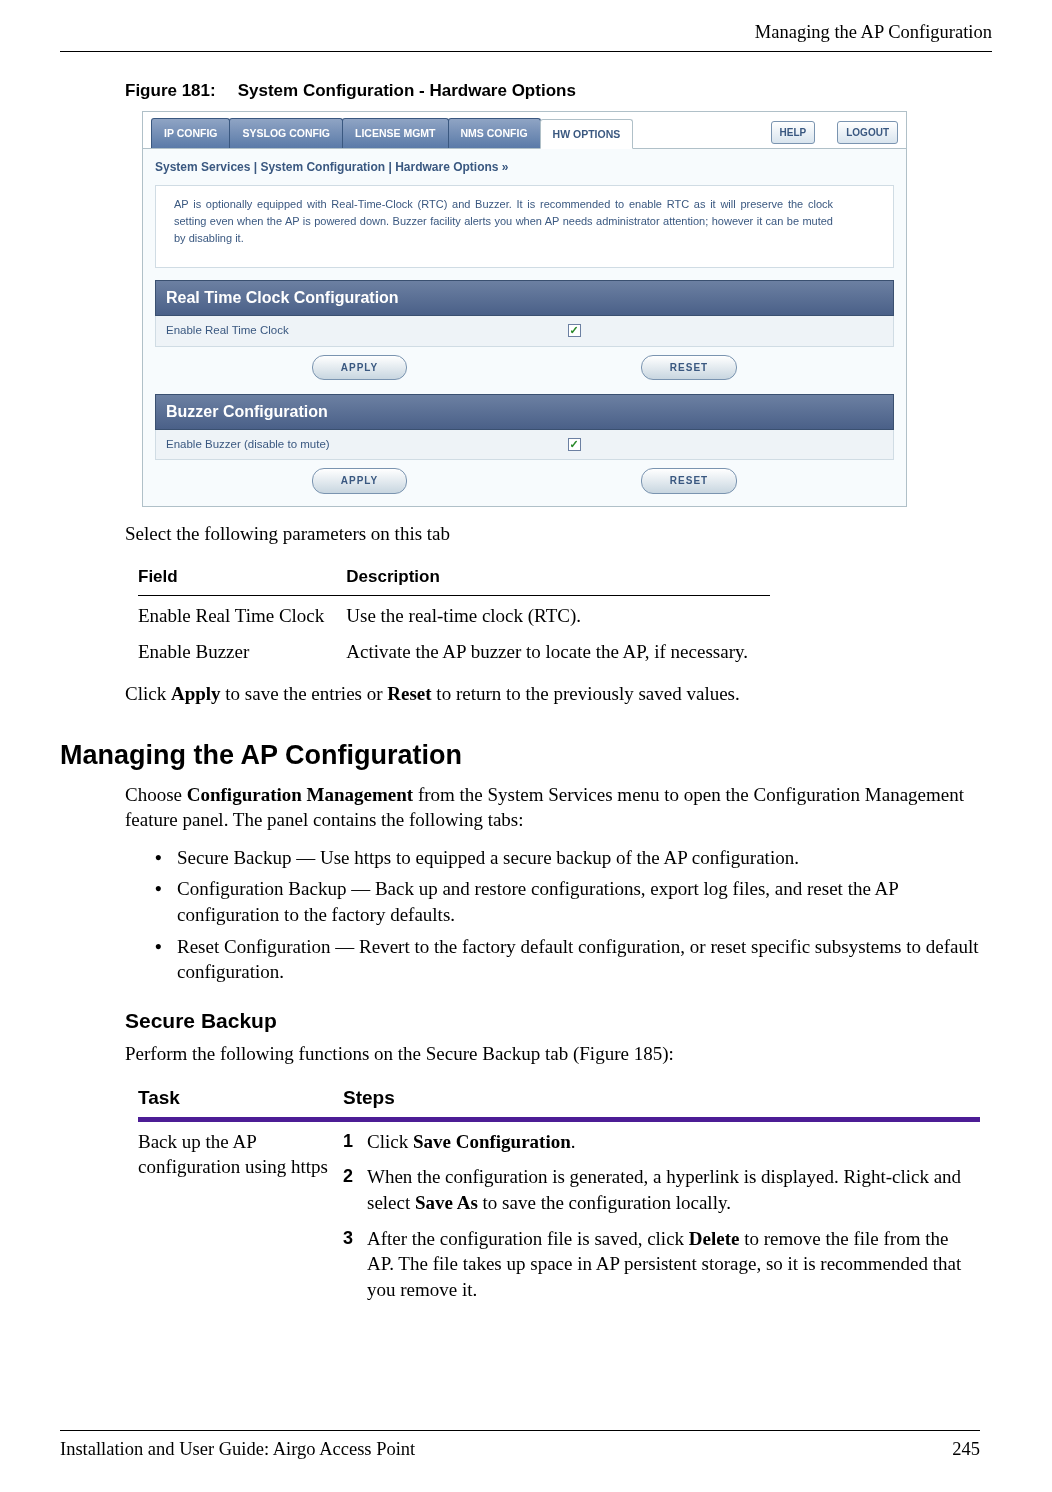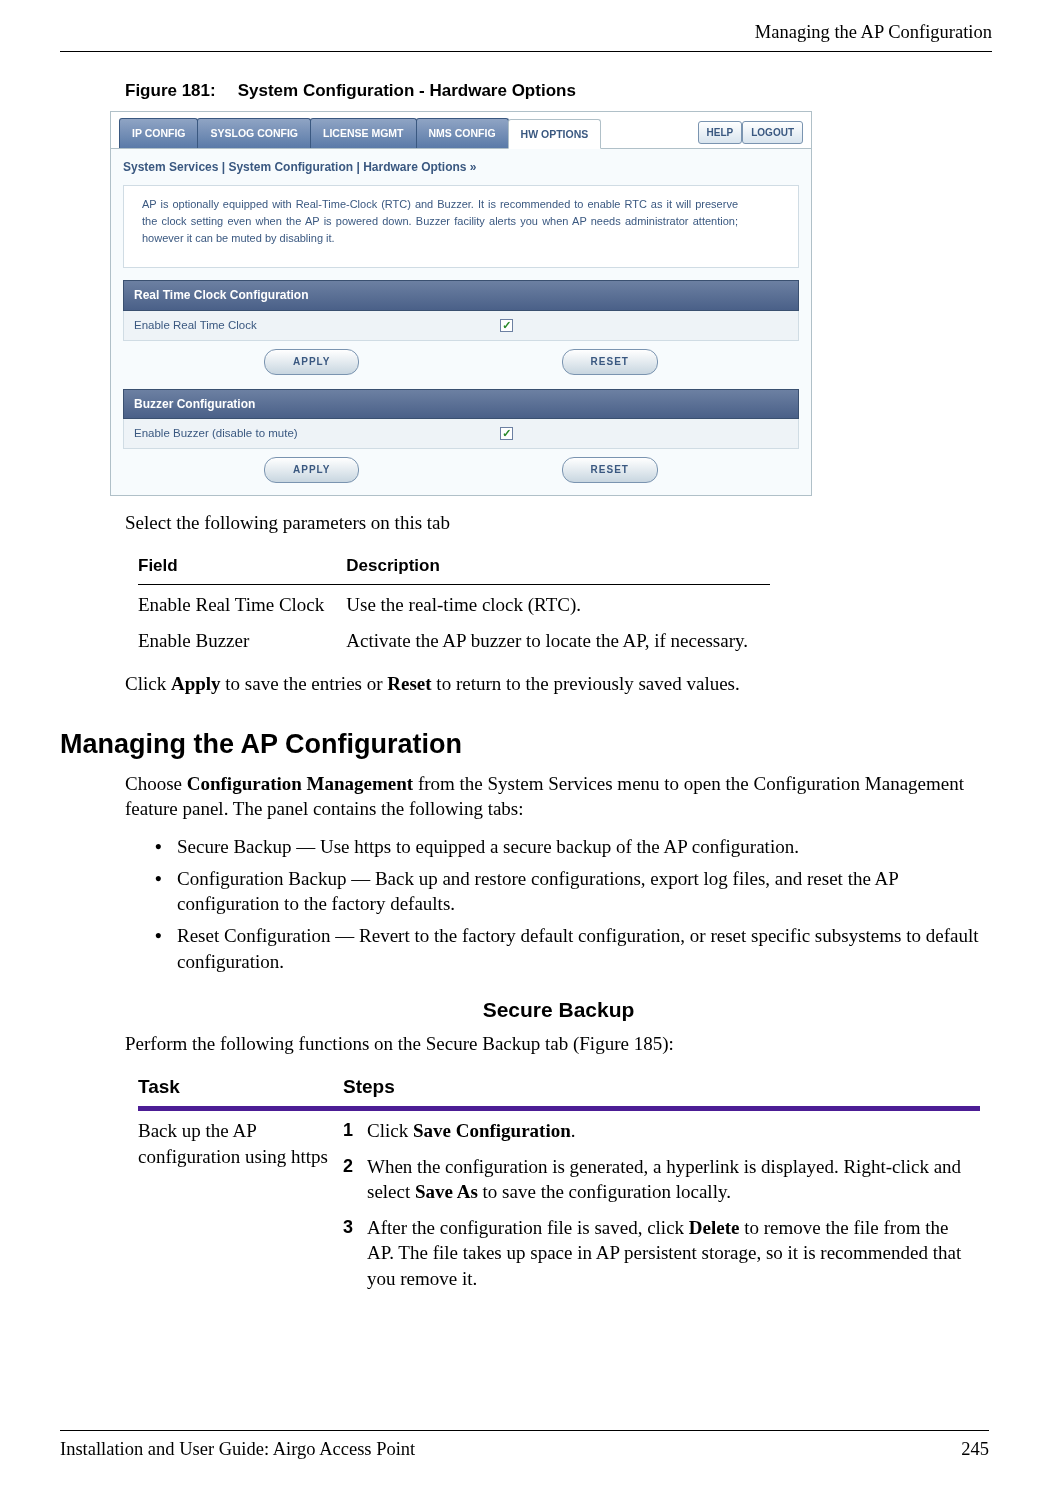--- a/index.html
+++ b/index.html
@@ -29,22 +29,22 @@
   }
   .figure-caption {
     font-family: Helvetica, Arial, sans-serif;
     font-size: 17px;
     font-weight: bold;
     margin-left: 65px;
     margin-bottom: 8px;
   }
   .figure-caption .gap { display:inline-block; width:22px; }
   .screenshot {
-    margin-left: 50px;
-    width: 702px;
+    margin-left: 82px;
+    width: 765px;
     border: 1px solid #b0c0c8;
     background: #f7fbfd;
     font-family: Verdana, Geneva, sans-serif;
     overflow: hidden;
   }
   .ss-topbar {
     display: flex;
     align-items: flex-end;
     justify-content: space-between;
     background: #fff;
@@ -63,42 +63,42 @@
     border-radius: 3px 3px 0 0;
     margin-right: -1px;
   }
   .ss-tab.active {
     background: #fff;
     color: #3a5880;
     border: 1px solid #b0c0c8;
     border-bottom: 1px solid #fff;
     position: relative; top:1px;
   }
-  .ss-top-buttons { display:flex; gap:0; align-items:flex-start; padding-bottom:4px;}
+  .ss-top-buttons { display:flex; gap:22px; align-items:flex-start; padding-bottom:4px;}
   .ss-btn-sm {
     font-size:10px; font-weight:bold; color:#3a5880;
     background: linear-gradient(#fff,#d8e4ee);
     border:1px solid #7a94b0; border-radius:3px;
     padding:4px 8px;
   }
   .ss-breadcrumb {
     font-size: 12px; font-weight:bold; color:#3a5880;
     padding: 10px 12px 2px 12px;
   }
   .ss-desc {
     font-size: 11px; color:#3a5880;
     padding: 10px 60px 20px 18px;
     line-height:1.55;
     text-align: justify;
     background:#fff;
     margin: 8px 12px 0 12px;
     border:1px solid #d0dce4;
   }
   .ss-section-hdr {
-    font-size: 12px; font-weight:bold;
+    font-size: 16px; font-weight:bold;
     color:#fff;
     background: linear-gradient(#6c80a2,#4a6088);
     padding: 6px 10px;
     margin: 12px 12px 0 12px;
     border: 1px solid #3a5070;
   }
   .ss-row {
     display:flex; align-items:center;
     font-size: 11.5px; color:#3a5880;
     background:#eef3f7;
@@ -135,42 +135,41 @@
   .field-table td { padding: 7px 22px 3px 0; vertical-align: top;}
   .h1 {
     font-family: Helvetica, Arial, sans-serif;
     font-size: 27px; font-weight:bold;
     margin: 30px 0 8px 0;
   }
   .h2 {
     font-family: Helvetica, Arial, sans-serif;
     font-size: 21px; font-weight:bold;
     margin: 22px 0 6px 65px;
-    text-align: center;
   }
   .bullets { margin: 12px 0 0 95px; }
   .bullets li { list-style: none; position:relative; padding-left:22px; margin-bottom:6px;}
   .bullets li::before { content:"•"; position:absolute; left:0; font-weight:bold;}
   .task-table {
     margin: 12px 12px 0 78px;
     border-collapse: collapse;
     font-size: 19px;
   }
   .task-table th {
     text-align:left; font-family: Helvetica, Arial, sans-serif;
     font-size:19px; font-weight:bold; padding: 6px 22px 6px 0;
     border-bottom:5px solid #4c1d95;
   }
   .task-table td { padding: 7px 14px 3px 0; vertical-align: top;}
   .task-col1 { width: 205px; }
   .steps-ol { list-style:none; }
   .steps-ol li { position:relative; padding-left: 24px; margin-bottom:10px;}
   .step-num { position:absolute; left:0; font-weight:bold; font-family: Helvetica, Arial, sans-serif; font-size:18px;}
   .page-footer {
-    position:absolute; bottom:22px; left:0; right:3px;
+    position:absolute; bottom:22px; left:0; right:12px;
     padding: 8px 60px;
   }
   .footer-rule {
     border:none; border-top:1.5px solid #000; margin-bottom:6px;
   }
   .footer-row { display:flex; justify-content:space-between; font-size:18.5px; }
 </style>
 </head>
 <body>
 

